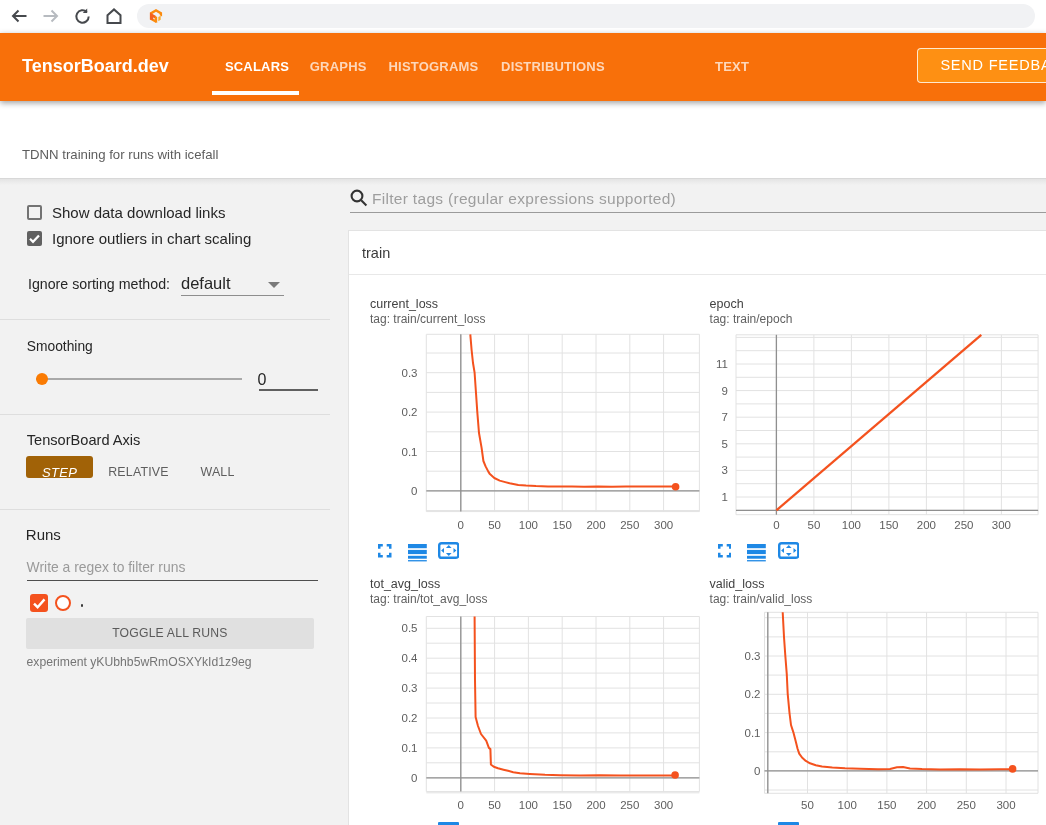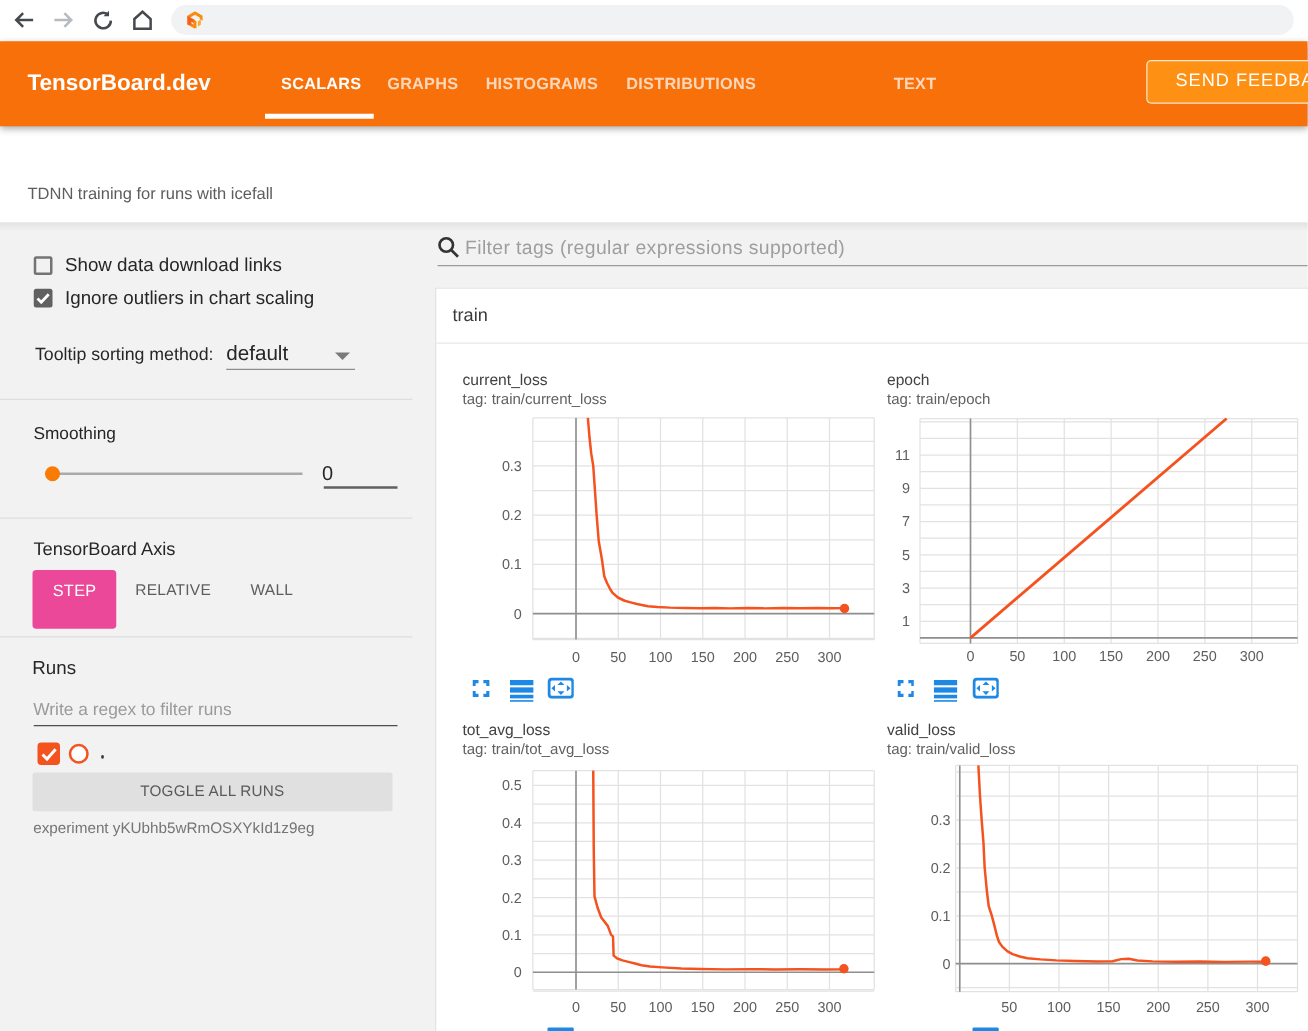--- a/index.html
+++ b/index.html
@@ -55,35 +55,35 @@
 
   <div class="abs" style="left:26.5px;top:26px;width:15px;height:15px;border:2px solid #737373;border-radius:2px;background:transparent;"></div>
   <div class="abs" style="left:52px;top:26px;line-height:15px;">Show data download links</div>
 
   <div class="abs" style="left:26.5px;top:52px;width:15px;height:15px;border-radius:2px;background:#616161;"></div>
   <svg class="abs" style="left:26.5px;top:52px" width="15" height="15" viewBox="0 0 15 15">
     <path d="M3,7.8 l3,3 L12,4.4" fill="none" stroke="#fff" stroke-width="2.2"></path>
   </svg>
   <div class="abs" style="left:52px;top:52px;line-height:15px;">Ignore outliers in chart scaling</div>
 
-  <div class="abs" style="left:28px;top:98px;line-height:15px;font-size:14.2px;">Tooltip sorting method:</div>
+  <div class="abs" style="left:28px;top:98px;line-height:15px;font-size:14.2px;">Ignore sorting method:</div>
   <div class="abs" style="left:181px;top:96px;line-height:17px;font-size:16.5px;">default</div>
   <div class="abs" style="left:268px;top:103.5px;width:0;height:0;border-left:6.2px solid transparent;border-right:6.2px solid transparent;border-top:6.2px solid #7a7a7a;"></div>
   <div class="abs" style="left:180.5px;top:116.5px;width:103.5px;height:1px;background:#8e8e8e;"></div>
   <div class="abs" style="left:0;top:140.4px;width:330px;height:1px;background:#dedede;"></div>
 
   <div class="abs" style="left:26.8px;top:160px;line-height:15px;font-size:13.8px;">Smoothing</div>
   <div class="abs" style="left:36px;top:199px;width:206px;height:2.5px;background:#a9a9a9;"></div>
   <div class="abs" style="left:35.9px;top:194px;width:12.6px;height:12.6px;border-radius:50%;background:#fa7b03;"></div>
   <div class="abs" style="left:252px;top:192px;width:20px;text-align:center;font-size:16px;">0</div>
   <div class="abs" style="left:258.6px;top:210.9px;width:59.3px;height:1.2px;background:#606060;"></div>
   <div class="abs" style="left:0;top:235.8px;width:330px;height:1px;background:#dedede;"></div>
 
   <div class="abs" style="left:26.8px;top:254px;line-height:15px;font-size:14.6px;">TensorBoard Axis</div>
-  <div class="abs" style="left:25.9px;top:277.6px;width:67.6px;height:47px;background:#ec4899;border-radius:3px;color:#fff;text-align:center;line-height:33.5px;font-size:13px;letter-spacing:0.3px;">STEP</div>
+  <div class="abs" style="left:25.9px;top:277.6px;width:67.6px;height:22px;background:#a16207;border-radius:3px;color:#fff;text-align:center;line-height:33.5px;font-size:13px;letter-spacing:0.3px;font-style:italic;">STEP</div>
   <div class="abs" style="left:103px;top:277.6px;width:71px;height:33.5px;color:#5e5e5e;text-align:center;line-height:33.5px;font-size:12.4px;letter-spacing:0.2px;">RELATIVE</div>
   <div class="abs" style="left:190px;top:277.6px;width:55px;height:33.5px;color:#5e5e5e;text-align:center;line-height:33.5px;font-size:12.4px;letter-spacing:0.2px;">WALL</div>
   <div class="abs" style="left:0;top:330.4px;width:330px;height:1px;background:#dedede;"></div>
 
   <div class="abs" style="left:25.8px;top:348px;font-size:15px;line-height:15px;">Runs</div>
   <div class="abs" style="left:26.6px;top:381px;font-size:13.9px;color:#9a9a9a;line-height:15px;">Write a regex to filter runs</div>
   <div class="abs" style="left:26.6px;top:401.5px;width:291.3px;height:1.4px;background:#4e4e4e;"></div>
   <div class="abs" style="left:29.9px;top:415.1px;width:18.3px;height:18.3px;border-radius:3px;background:#f4521e;"></div>
   <svg class="abs" style="left:29.9px;top:415.1px" width="18.3" height="18.3" viewBox="0 0 18.3 18.3">
     <path d="M4,9.6 l3.6,3.6 L14.5,5.4" fill="none" stroke="#fff" stroke-width="2.4"></path>

